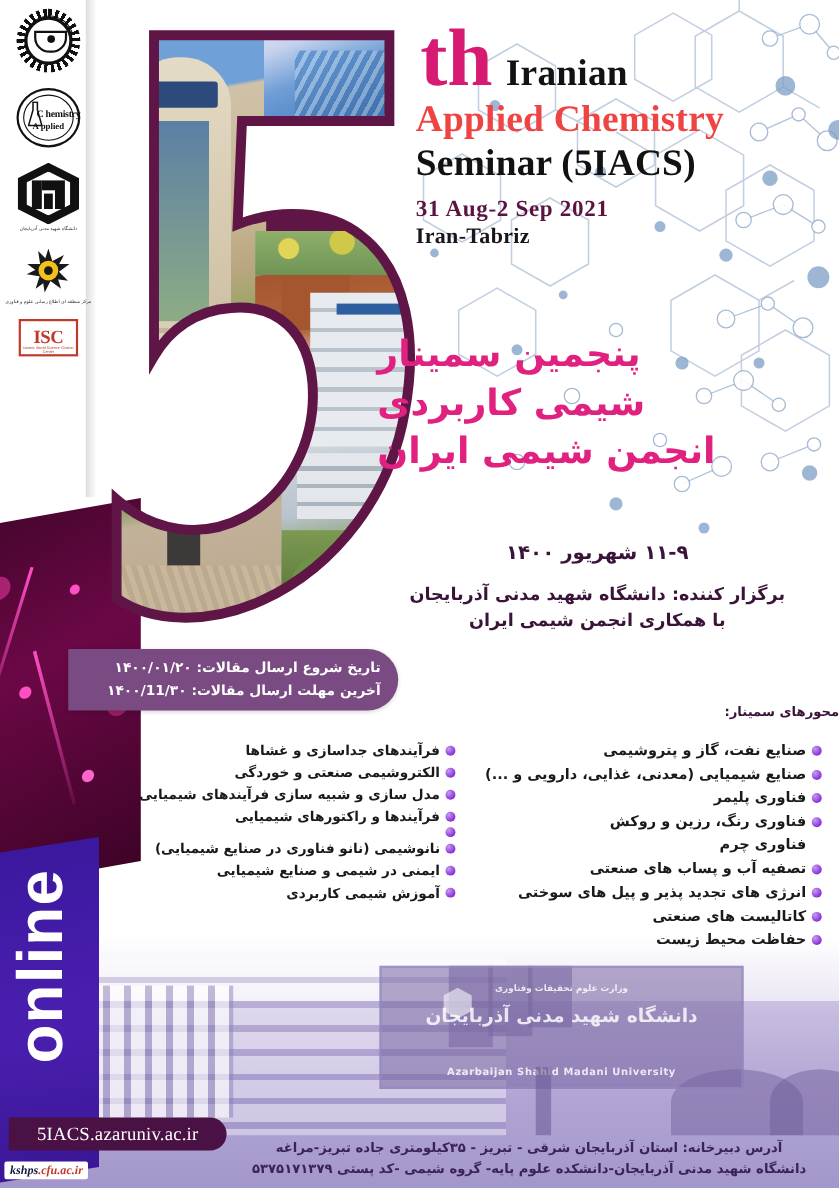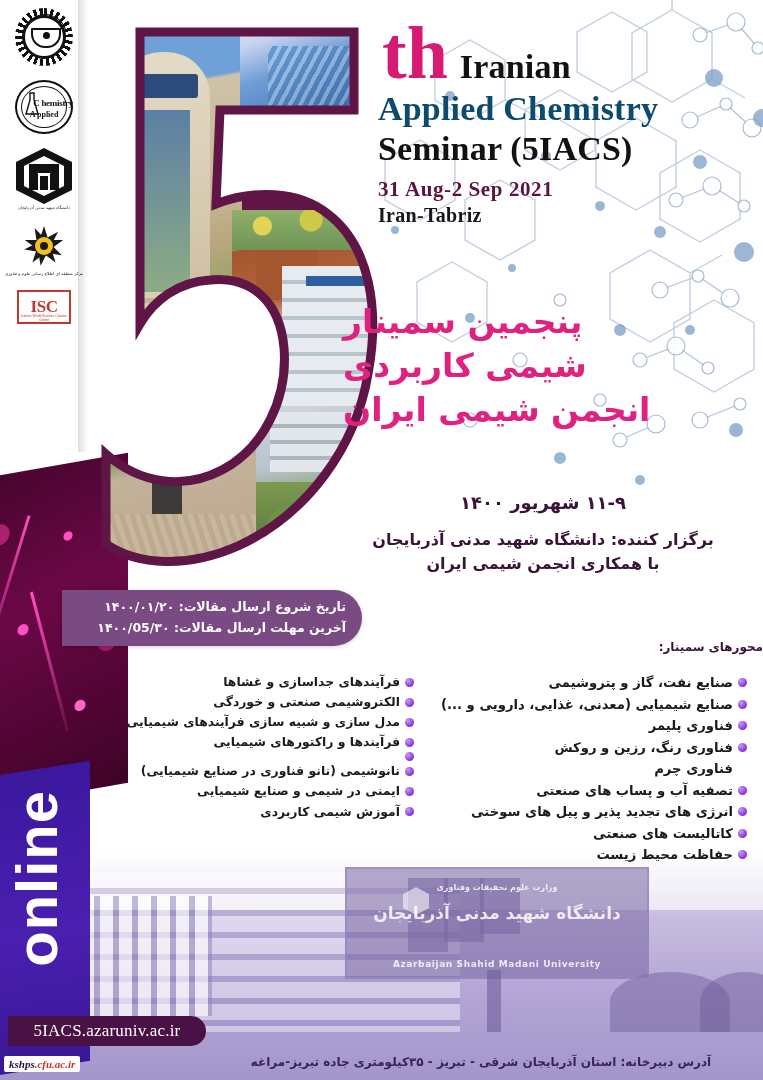--- a/index.html
+++ b/index.html
@@ -109,21 +109,21 @@
                 linear-gradient(180deg,#7d9a52,#4d6b33);}
   .ph5 .win{position:absolute;left:14px;top:6px;width:104px;height:60px;
      background:repeating-linear-gradient(180deg,#e3e7eb 0 12px,#aab5bf 12px 16px);}
 
   
   .head{position:absolute;left:378px;top:20px;width:378px;z-index:5;text-align:left;}
   .line-th{display:flex;align-items:baseline;justify-content:flex-start;padding-left:4px;}
   .th{font-family:"Liberation Serif",serif;font-size:74px;font-weight:bold;color:#d81b72;line-height:.9;}
   .eng1{font-family:"Liberation Serif",serif;font-size:34px;font-weight:bold;color:#121212;
         margin-left:12px;line-height:1;letter-spacing:.2px;}
-  .eng2{font-family:"Liberation Serif",serif;font-size:34px;font-weight:bold;color:#0c4a6e;
+  .eng2{font-family:"Liberation Serif",serif;font-size:34px;font-weight:bold;color:#ef4444;
         line-height:1.18;letter-spacing:.2px;margin-top:2px;}
   .eng3{font-family:"Liberation Serif",serif;font-size:34px;font-weight:bold;color:#121212;
         line-height:1.18;letter-spacing:.2px;}
   .dates-en{font-family:"Liberation Serif",serif;font-size:21px;font-weight:bold;color:#5b1340;margin-top:8px;letter-spacing:.6px;}
   .city-en{font-family:"Liberation Serif",serif;font-size:20px;font-weight:bold;color:#18161c;margin-top:2px;letter-spacing:.3px;}
 
   
   .fa-title{position:absolute;right:20px;top:300px;width:400px;z-index:5;text-align:left;direction:rtl;
      font-family:"DejaVu Sans",sans-serif;font-weight:bold;color:#e0217f;font-size:33px;line-height:1.34;}
   .fa-date{position:absolute;right:20px;top:492px;width:400px;z-index:5;text-align:center;direction:rtl;
@@ -153,22 +153,22 @@
 
   
   .bottom-photo{position:absolute;left:0;bottom:0;width:763px;height:230px;z-index:2;
      background:linear-gradient(180deg,#ffffff 0%,#e3dcef 8%,#c7bcdf 30%,#b4a7d6 60%,#a396cb 100%);}
   .bp-sky{position:absolute;left:0;top:0;width:763px;height:60px;background:linear-gradient(180deg,#ffffff,#ece7f5);}
   .bp-bld{position:absolute;left:40px;top:22px;width:420px;height:160px;
      background:repeating-linear-gradient(180deg,rgba(255,255,255,.55) 0 16px,rgba(150,137,190,.45) 16px 22px);
      opacity:.75;}
   .bp-bld2{position:absolute;left:62px;top:46px;width:150px;height:120px;
      background:repeating-linear-gradient(90deg,rgba(255,255,255,.6) 0 13px,rgba(140,126,182,.5) 13px 19px);}
-  .bp-sign{position:absolute;left:345px;top:17px;width:300px;height:108px;background:rgba(118,100,160,.55);
-     border:2px solid rgba(150,135,192,.7);}
+  .bp-sign{position:absolute;left:345px;top:28px;width:300px;height:108px;background:rgba(118,100,160,.55);
+     border:2px solid rgba(150,135,192,.7);padding-left:27px;}
   .bp-sign .s-ln{position:absolute;left:0;right:0;text-align:center;direction:rtl;color:rgba(255,255,255,.82);
      font-family:"DejaVu Sans",sans-serif;font-weight:bold;}
   .bp-sign .sl1{top:14px;font-size:8px;}
   .bp-sign .sl2{top:34px;font-size:17px;}
   .bp-sign .sl3{bottom:8px;font-size:9px;letter-spacing:.6px;direction:ltr;}
   .bp-sign .shex{position:absolute;left:56px;top:18px;width:26px;height:28px;
      background:rgba(255,255,255,.55);clip-path:polygon(50% 0,100% 25%,100% 75%,50% 100%,0 75%,0 25%);}
   .bp-pole{position:absolute;left:487px;top:120px;width:14px;height:62px;background:rgba(110,94,152,.6);}
   .bp-flag{position:absolute;top:28px;width:40px;height:74px;background:rgba(120,104,162,.55);}
   .bp-tree{position:absolute;bottom:48px;width:120px;height:60px;border-radius:50% 50% 0 0;background:rgba(108,92,150,.45);}
@@ -421,21 +421,21 @@
       <span class="lbl">برگزار کننده:</span>
       <span>دانشگاه شهید مدنی آذربایجان</span>
     </div>
     <div>با همکاری انجمن شیمی ایران</div>
   </div>
 
   <div class="neon"></div>
 
   <div class="deadline">
     <div>تاریخ شروع ارسال مقالات: ۱۴۰۰/۰۱/۲۰</div>
-    <div>آخرین مهلت ارسال مقالات: ۱۴۰۰/05/۳۰</div>
+    <div>آخرین مهلت ارسال مقالات: ۱۴۰۰/11/۳۰</div>
   </div>
 
   <div class="bottom-photo">
     <div class="bp-sky"></div>
     <div class="bp-bld"></div>
     <div class="bp-bld2"></div>
     <div class="bp-tree" style="left:610px;"></div>
     <div class="bp-tree" style="left:700px;width:90px;"></div>
     <div class="bp-flag" style="left:408px;"></div>
     <div class="bp-flag" style="left:444px;height:64px;"></div>
@@ -525,15 +525,16 @@
   <div class="online-panel"></div>
   <div class="online-txt">online</div>
 
   <div class="url-pill">5IACS.azaruniv.ac.ir</div>
   <div class="mini-logo">
     <span>kshps</span><span class="red">.cfu.ac.ir</span>
   </div>
 
   <div class="footer">
     <div>آدرس دبیرخانه: استان آذربایجان شرقی - تبریز - ۳۵کیلومتری جاده تبریز-مراغه</div>
+    <div>دانشگاه شهید مدنی آذربایجان-دانشکده علوم پایه- گروه شیمی -کد پستی ۵۳۷۵۱۷۱۳۷۹</div>
   </div>
 
 </div>
 
 </body></html>

